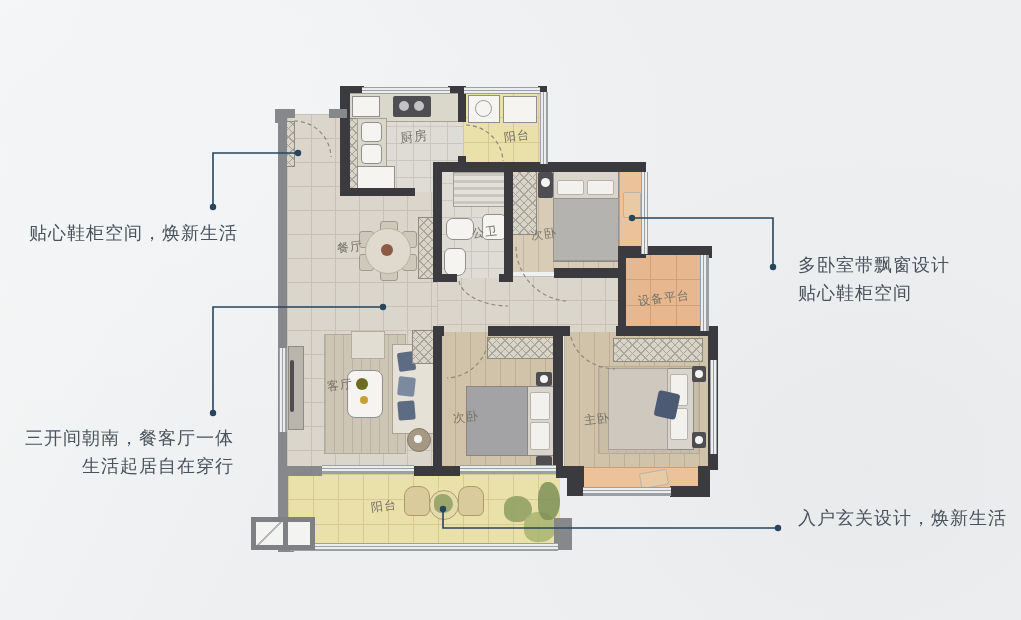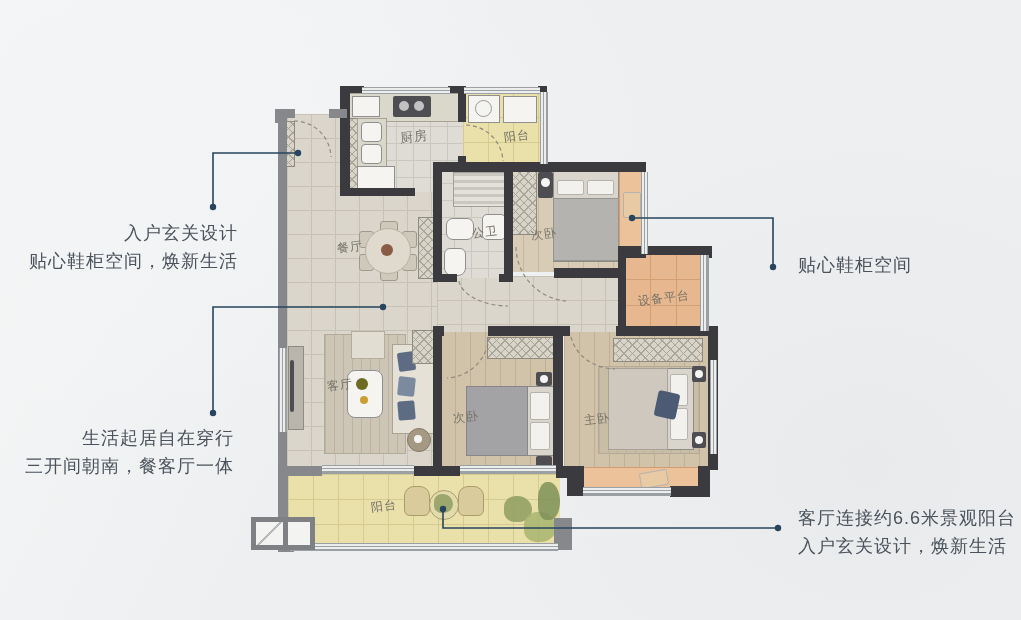--- a/index.html
+++ b/index.html
@@ -223,32 +223,31 @@
   <div class="rlabel" style="left:472px;top:224px;">公卫</div>
   <div class="rlabel" style="left:531px;top:226px;">次卧</div>
   <div class="rlabel" style="left:638px;top:290px;">设备平台</div>
   <div class="rlabel" style="left:337px;top:239px;">餐厅</div>
   <div class="rlabel" style="left:327px;top:377px;">客厅</div>
   <div class="rlabel" style="left:453px;top:409px;">次卧</div>
   <div class="rlabel" style="left:584px;top:411px;">主卧</div>
   <div class="rlabel" style="left:371px;top:498px;">阳台</div>
 
   <div class="ann" id="ann-entry">
-    <div>入户玄关设计</div>
     <div>贴心鞋柜空间，焕新生活</div>
   </div>
   <div class="ann" id="ann-living">
+    <div>三开间朝南，餐客厅一体</div>
     <div>生活起居自在穿行</div>
-    <div>三开间朝南，餐客厅一体</div>
   </div>
   <div class="ann" id="ann-bedroom">
+    <div>多卧室带飘窗设计</div>
     <div>贴心鞋柜空间</div>
   </div>
   <div class="ann" id="ann-balcony">
-    <div>客厅连接约6.6米景观阳台</div>
     <div>入户玄关设计，焕新生活</div>
   </div>
 
   <svg id="overlay">
 
     <path class="door-arc" d="M 294 121 A 37 37 0 0 1 331 157"></path>
     <path class="door-arc" d="M 466 125 A 38 38 0 0 1 503 161"></path>
     <path class="door-arc" d="M 459 281 A 50 28 0 0 0 508 306"></path>
     <path class="door-arc" d="M 516 247 A 55 55 0 0 0 566 301"></path>
     <path class="door-arc" d="M 489 337 A 44 44 0 0 1 447 378"></path>

